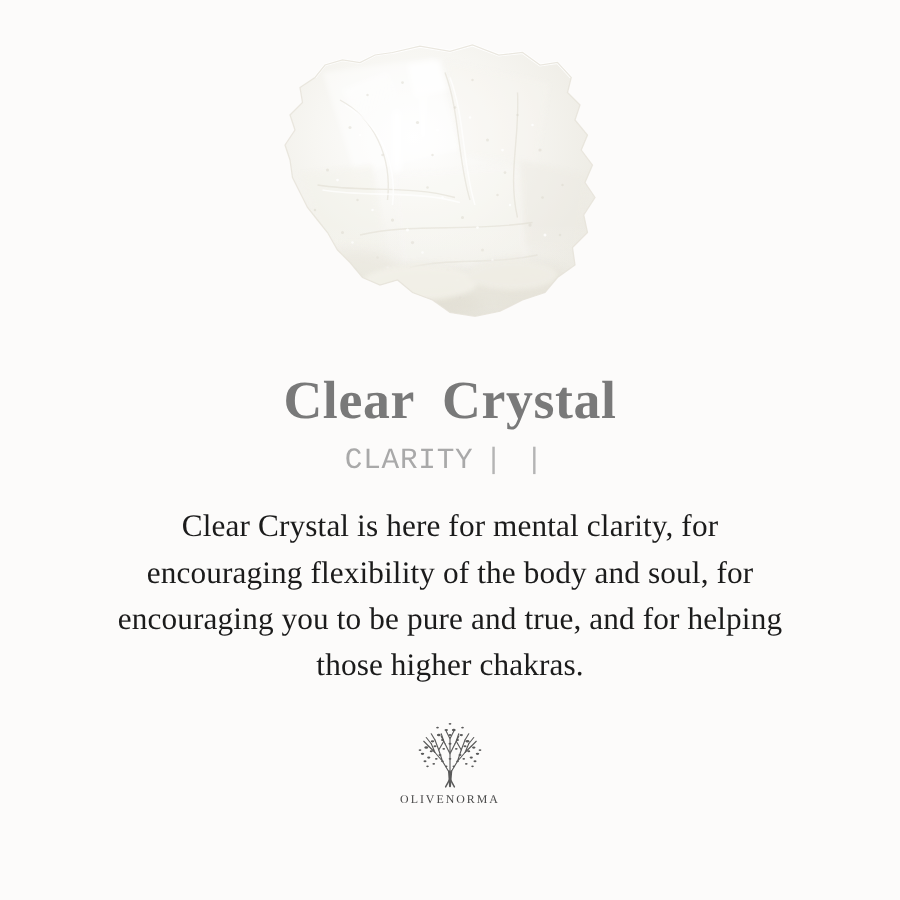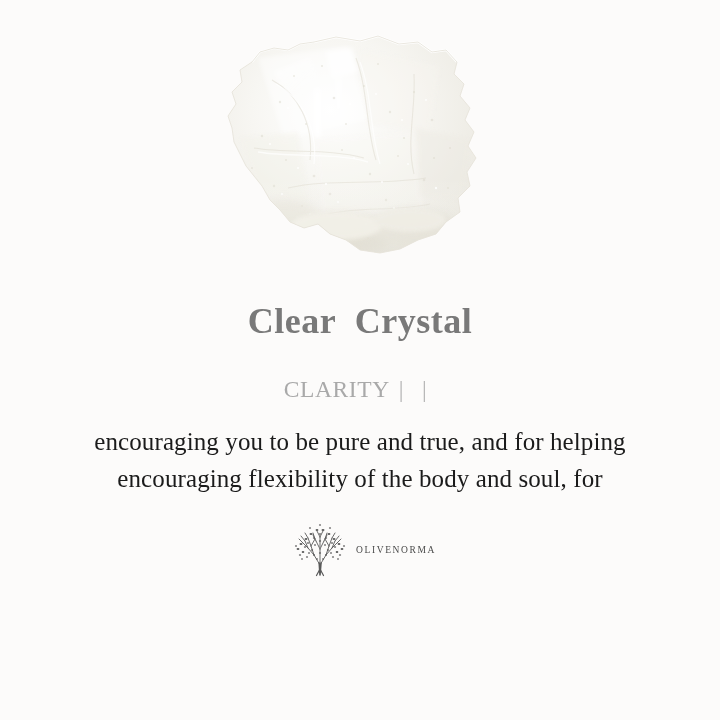--- a/index.html
+++ b/index.html
@@ -41,35 +41,35 @@
   }
   .crystal-wrap svg {
     display: block;
     width: 100%;
     height: 100%;
   }
 
   
   .title {
     font-family: "Liberation Serif", "DejaVu Serif", serif;
-    font-size: 36px;
+    font-size: 43px;
     line-height: 58px;
     font-weight: 700;
     color: #797979;
     letter-spacing: 0.5px;
     text-align: center;
     margin: 0;
     padding: 0;
     white-space: pre;
   }
 
   
   .subtitle {
-    margin-top: 24px;
-    font-family: Liberation Serif, serif;
+    margin-top: 4px;
+    font-family: Liberation Mono, monospace;
     font-size: 23.5px;
     line-height: 30px;
     font-weight: 300;
     color: #a9a9a9;
     letter-spacing: 0.6px;
     text-align: center;
     white-space: nowrap;
     display: flex;
     align-items: center;
     justify-content: center;
@@ -92,21 +92,21 @@
     line-height: 37px;
     color: #1b1b1b;
     letter-spacing: 0.1px;
   }
   .description .line { display: block; white-space: nowrap; }
 
   
   .brand {
     margin-top: 22px;
     display: flex;
-    flex-direction: row;
+    flex-direction: column;
     align-items: center;
   }
   .brand-mark {
     width: 72px;
     height: 60px;
     display: block;
   }
   .brand-name {
     margin-top: 2px;
     font-family: "Liberation Serif", "DejaVu Serif", serif;
@@ -272,22 +272,24 @@
 
   <h1 class="title">Clear  Crystal</h1>
 
   <div class="subtitle">
     <span class="kw">CLARITY</span>
     <span class="sep">|</span>
     <span class="sep">|</span>
   </div>
 
   <div class="description">
+    <span class="line">Clear Crystal is here for mental clarity, for</span>
+    <span class="line">encouraging flexibility of the body and soul, for</span>
     <span class="line">encouraging you to be pure and true, and for helping</span>
-    <span class="line">encouraging flexibility of the body and soul, for</span>
+    <span class="line">those higher chakras.</span>
   </div>
 
   <div class="brand">
     <svg class="brand-mark" viewBox="0 0 72 60" aria-hidden="true">
       <g stroke="#5a5a5a" stroke-width="0.9" fill="none" stroke-linecap="round">
 
         <path d="M36,56 L35.2,44 M36,56 L37,44" stroke-width="1.6"></path>
         <path d="M32.5,56.5 L36,50 L39.5,56.5" stroke-width="1.2"></path>
 
         <path d="M36,46 L30,36 M36,46 L42,36 M36,44 L36,30"></path>

